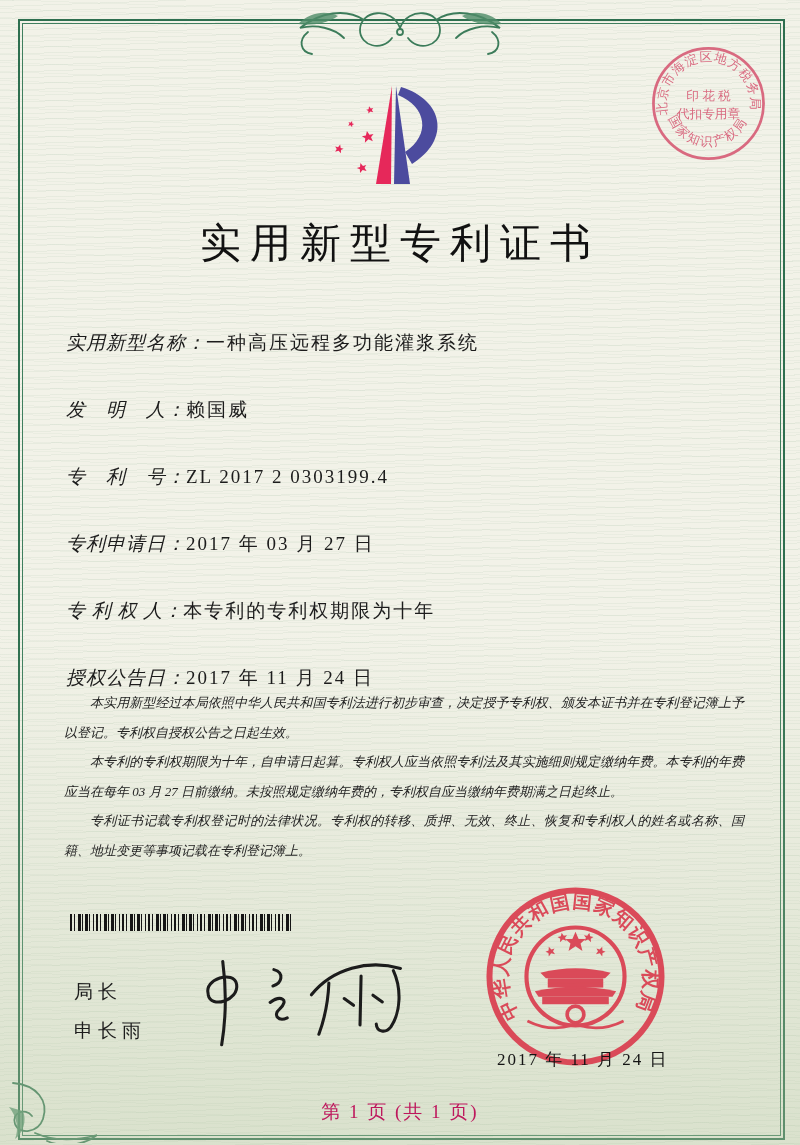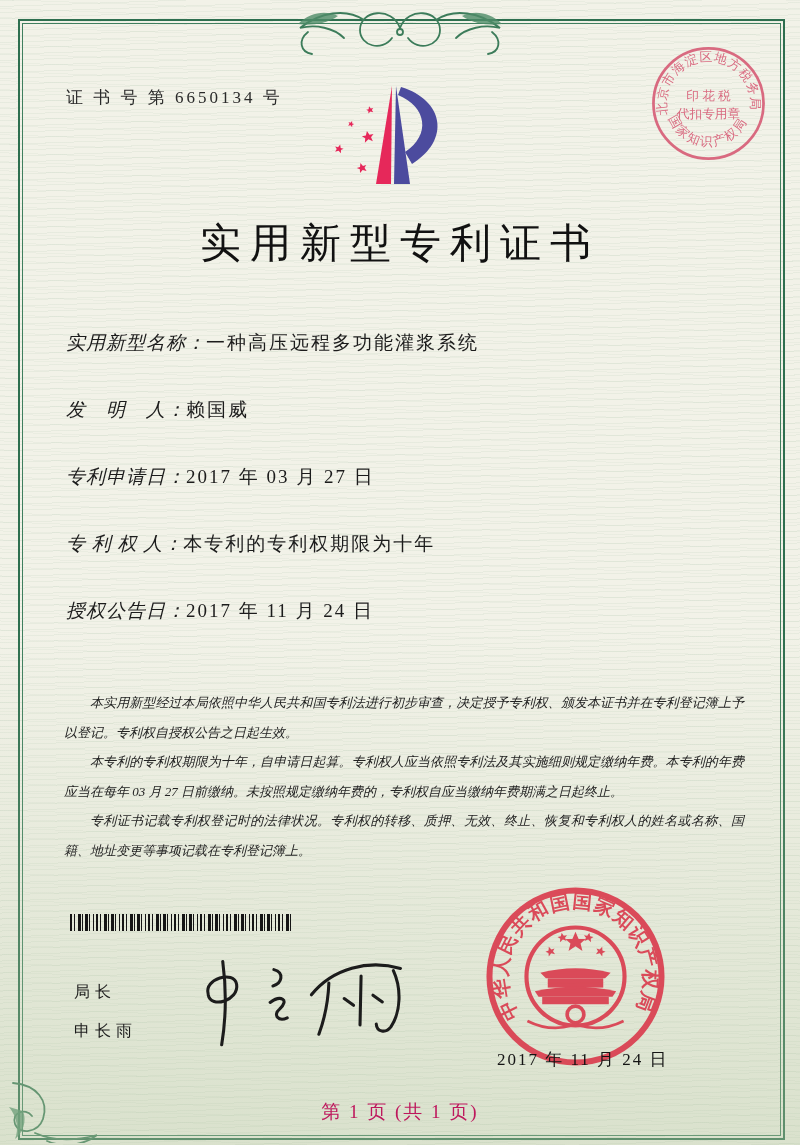--- a/index.html
+++ b/index.html
@@ -38,21 +38,21 @@
   .body-text p{margin:0;text-indent:2em;}
   .barcode{position:absolute;left:70px;top:914px;width:222px;height:17px;
     background:repeating-linear-gradient(90deg,
       #151515 0 2px, rgba(0,0,0,0) 2px 4px,
       #151515 4px 5px, rgba(0,0,0,0) 5px 8px,
       #151515 8px 11px, rgba(0,0,0,0) 11px 12px,
       #151515 12px 13px, rgba(0,0,0,0) 13px 15px,
       #151515 15px 18px, rgba(0,0,0,0) 18px 19px,
       #151515 19px 20px, rgba(0,0,0,0) 20px 23px,
       #151515 23px 24px, rgba(0,0,0,0) 24px 26px);}
-  .issuer{position:absolute;left:74px;top:972px;font-size:16px;line-height:39px;letter-spacing:5px;}
+  .issuer{position:absolute;left:74px;top:972px;font-size:19px;line-height:39px;letter-spacing:5px;}
   .signature{position:absolute;left:185px;top:942px;transform:rotate(-3deg);}
   .office-seal{position:absolute;left:483px;top:884px;opacity:.9;z-index:3;}
   .seal-date{position:absolute;left:497px;top:1048px;font-size:17px;letter-spacing:2px;color:#141414;z-index:4;}
   .footer{position:absolute;left:0;top:1099px;width:100%;text-align:center;font-size:19px;letter-spacing:2px;color:#be185d;}
 </style>
 </head>
 <body>
 
 <div class="page">
 
@@ -79,21 +79,20 @@
   <svg class="ornament-corner" width="95" height="64" viewBox="0 0 95 64">
     <g stroke="#3c7c5a" stroke-width="1.8" fill="none" stroke-linecap="round">
       <path d="M8,4 c24,2 36,18 30,36 c-5,14 -24,16 -28,5 c-4,-11 10,-17 17,-8"></path>
       <path d="M30,54 c18,8 40,8 62,2 c-12,10 -34,13 -50,6"></path>
     </g>
     <path d="M4,28 c8,10 10,22 6,32 c8,-6 12,-18 8,-28 z" fill="#4e8c68" opacity=".8"></path>
   </svg>
 
   <div class="layer">
 
-    <div class="cert-no">证 书 号 第 6650134 号</div>
 
     <svg class="logo" width="170" height="122" viewBox="0 0 170 122">
       <defs>
         <polygon id="st" points="0,-10 2.94,-3.09 9.51,-3.09 4.76,1.18 6.55,8.09 0,3.82 -6.55,8.09 -4.76,1.18 -9.51,-3.09 -2.94,-3.09"></polygon>
       </defs>
       <polygon points="74,6 58,104 73,104" fill="#e6285a"></polygon>
       <polygon points="78,6 76,104 92,104" fill="#4c4b9e"></polygon>
       <path d="M83,7 C126,20 133,60 94,84 L87,72 C113,55 109,27 80,15 Z" fill="#4c4b9e"></path>
       <g fill="#e6285a">
         <use href="#st" transform="translate(52,30) scale(0.38) rotate(-15)"></use>
@@ -121,20 +120,23 @@
     </svg>
 
     <h1 class="title">实用新型专利证书</h1>
 
     <div class="fields">
       <div class="field-row">
         <span class="flabel">实用新型名称：</span><span class="fvalue">一种高压远程多功能灌浆系统</span>
       </div>
       <div class="field-row">
         <span class="flabel">发　明　人：</span><span class="fvalue">赖国威</span>
+      </div>
+      <div class="field-row">
+        <span class="flabel">专　利　号：</span><span class="fvalue">ZL 2017 2 0303199.4</span>
       </div>
       <div class="field-row">
         <span class="flabel">专利申请日：</span><span class="fvalue">2017 年 03 月 27 日</span>
       </div>
       <div class="field-row">
         <span class="flabel">专 利 权 人：</span><span class="fvalue">本专利的专利权期限为十年</span>
       </div>
       <div class="field-row">
         <span class="flabel">授权公告日：</span><span class="fvalue">2017 年 11 月 24 日</span>
       </div>

